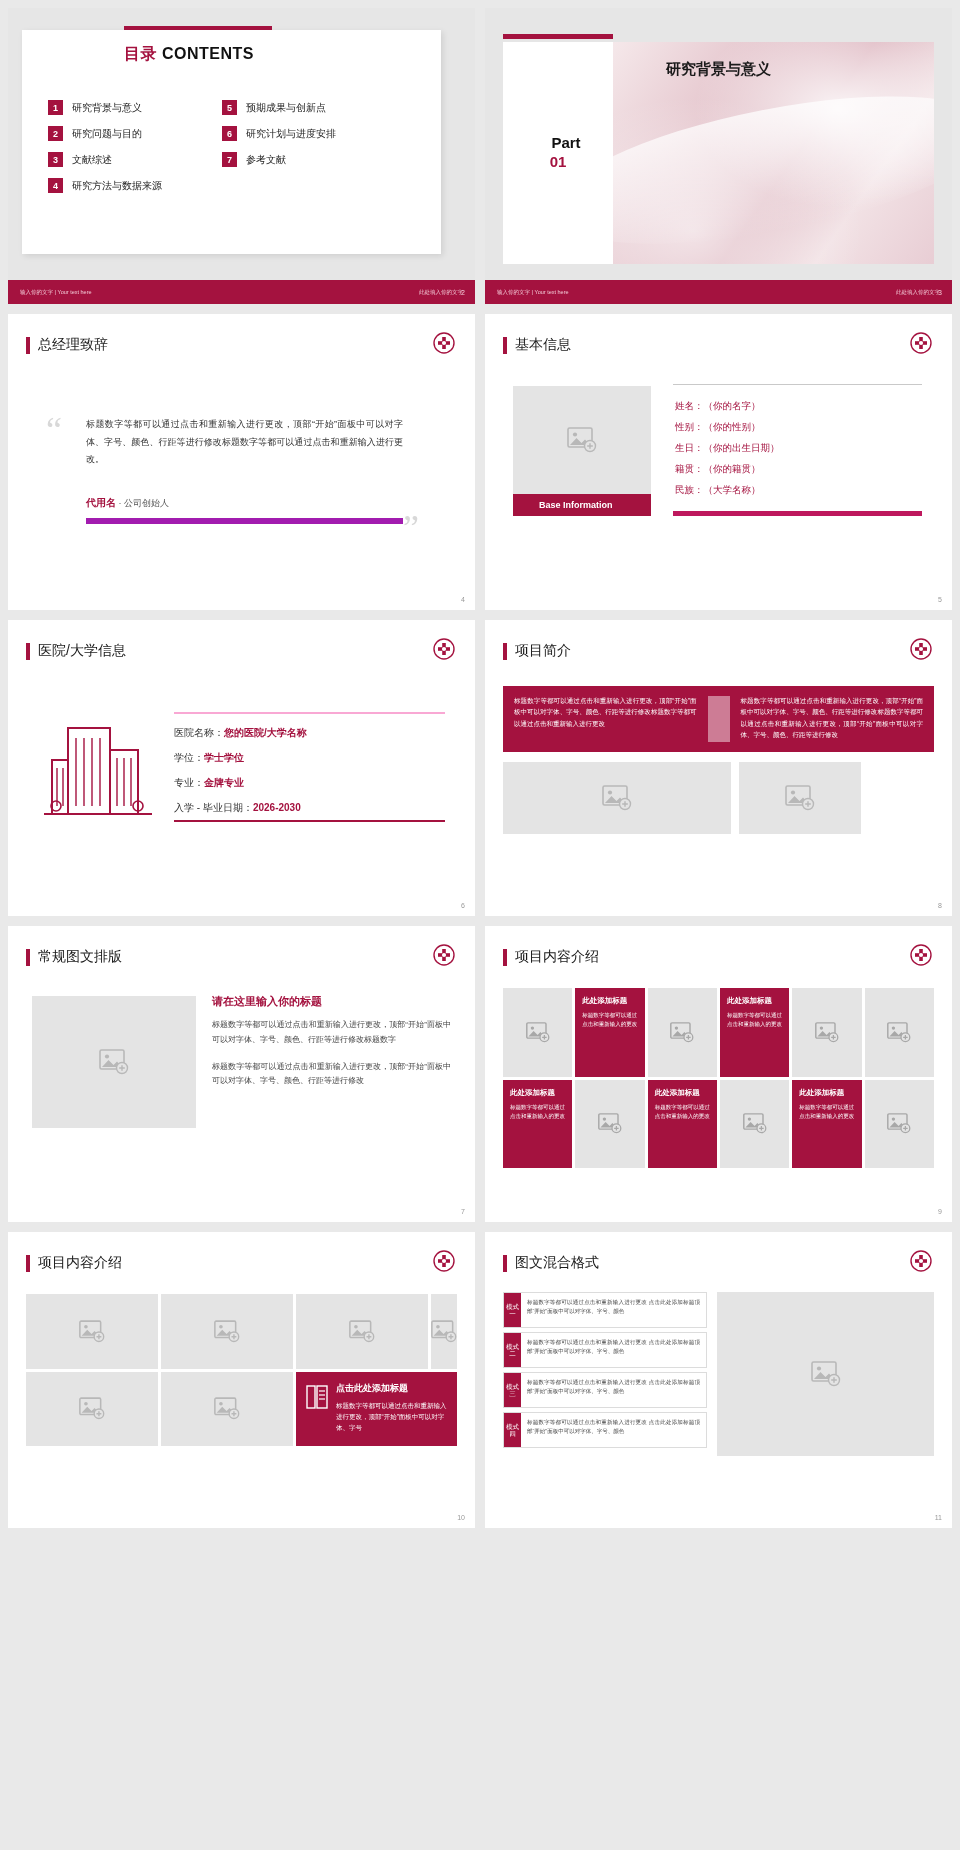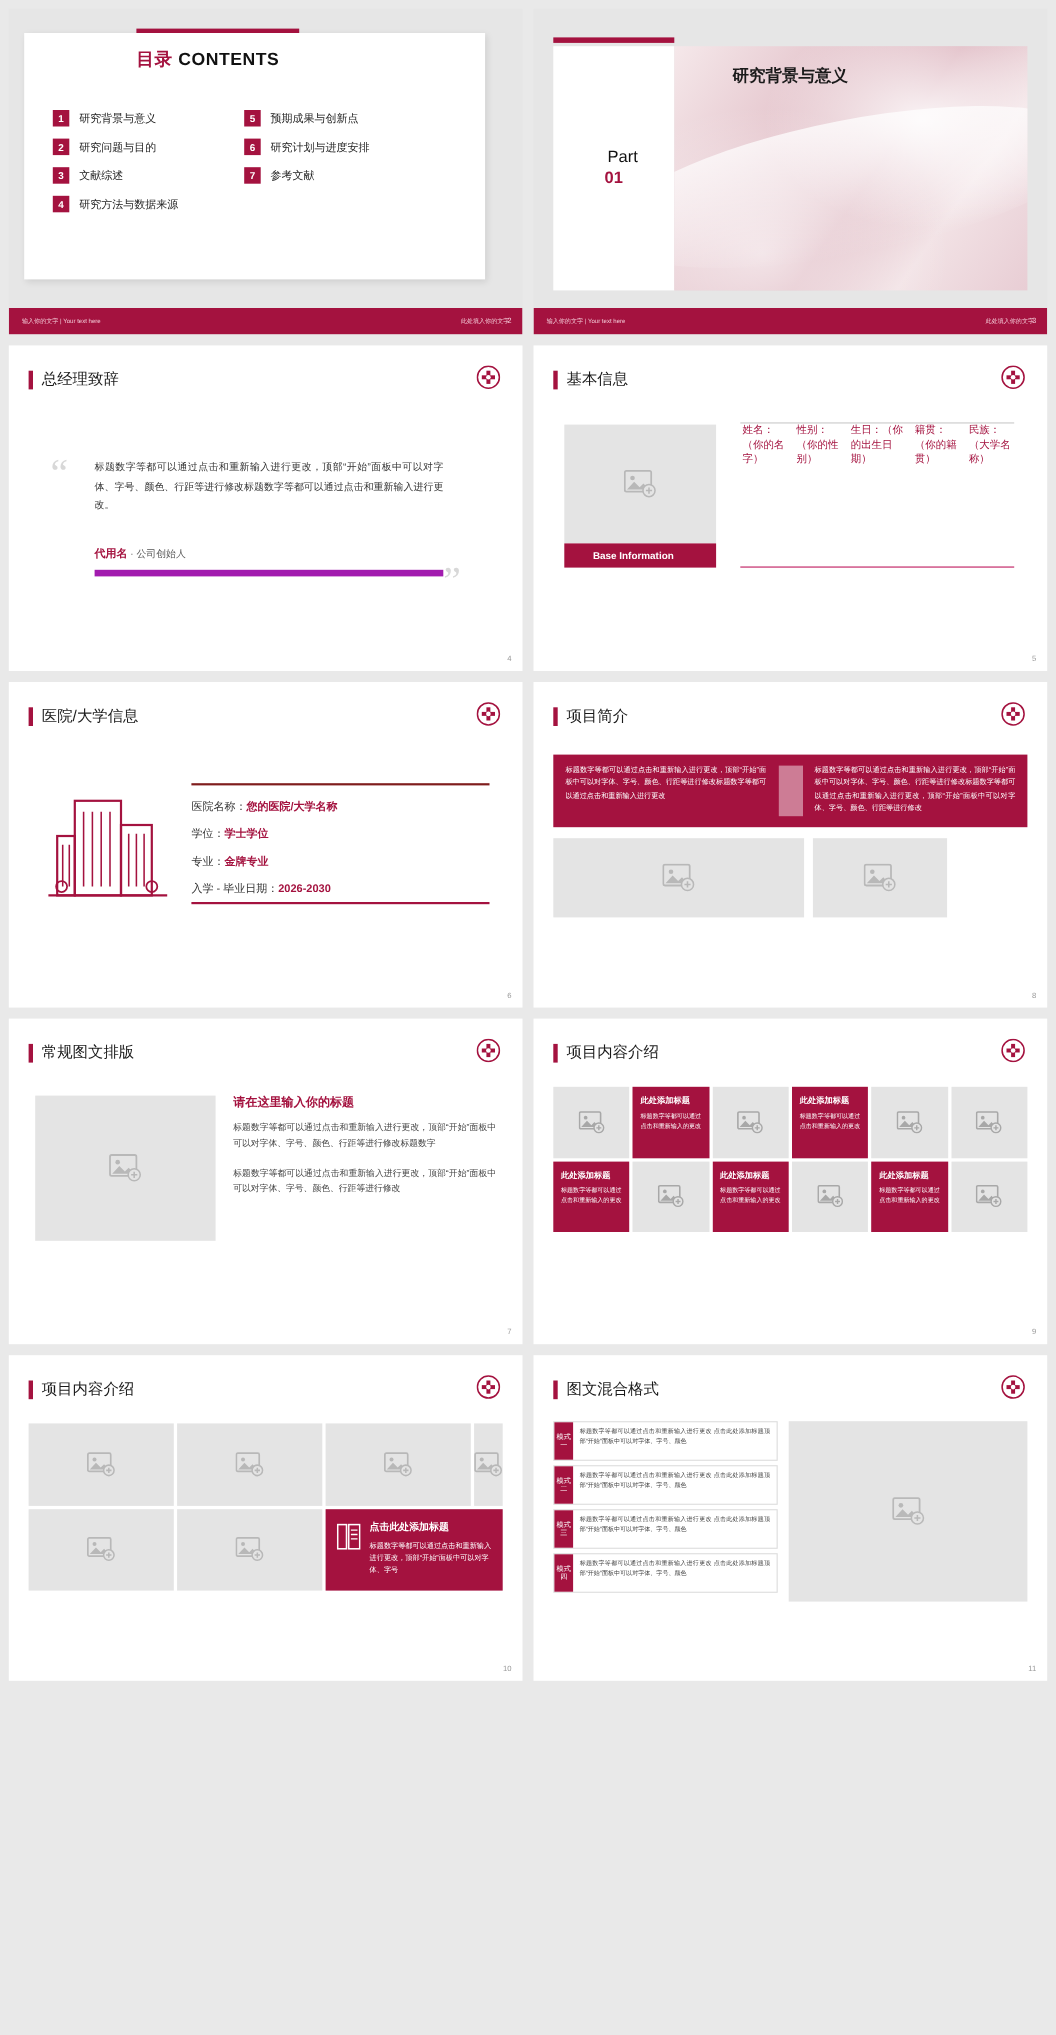--- a/index.html
+++ b/index.html
@@ -90,21 +90,21 @@
     background: #a4123f;
   }
   .s3-white {
     position: absolute;
     left: 18px; top: 34px;
     width: 110px; height: 222px;
     background: #fff;
     display: flex; flex-direction: column;
     align-items: center; justify-content: center;
   }
-  .s3-part { font-size: 15px; font-weight: normal; color: #111; line-height: 1.25; margin-left: 16px; }
+  .s3-part { font-size: 15px; font-weight: bold; color: #111; line-height: 1.25; margin-left: 16px; }
   .s3-01 { font-size: 15px; font-weight: bold; color: #a4123f; line-height: 1.25; }
   .s3-img {
     position: absolute;
     left: 128px; top: 34px; right: 18px; height: 222px;
     background:
       radial-gradient(ellipse at 70% 30%, rgba(255,255,255,.85) 0%, rgba(255,255,255,0) 45%),
       radial-gradient(ellipse at 25% 85%, rgba(255,255,255,.6) 0%, rgba(255,255,255,0) 50%),
       linear-gradient(125deg, #f5e8ea 0%, #e6c8cf 30%, #dcb3bd 55%, #f2e2e5 75%, #e8cdd4 100%);
     overflow: hidden;
   }
@@ -198,37 +198,37 @@
     color: #fff;
     font-size: 9px;
     font-weight: bold;
     display: flex; align-items: center;
     padding-left: 26px;
   }
   .s5-lines {
     position: absolute;
     left: 188px; right: 30px; top: 70px; height: 132px;
     border-top: 1px solid #c9c9c9;
-    border-bottom: 1px solid #be185d;
-    display: flex; 
+    border-bottom: 5px solid #be185d;
+    display: flex; flex-direction: column;
     justify-content: center;
     gap: 8px;
     padding-left: 2px;
   }
   .s5-row { font-size: 9.5px; color: #a4123f; }
   
   .s6-build {
     position: absolute;
     left: 30px; top: 96px;
     width: 120px; height: 110px;
   }
   .s6-info {
     position: absolute;
     left: 166px; right: 30px; top: 92px;
-    border-top: 2px solid #7f1d1d;
+    border-top: 2px solid #f9a8d4;
     padding-top: 12px;
     display: flex; flex-direction: column; gap: 11px;
   }
   .s6-line { font-size: 10px; color: #333; }
   .s6-line b { color: #a4123f; }
   .s6-underline {
     position: absolute;
     left: 166px; right: 30px; top: 200px;
     border-bottom: 2px solid #a4123f;
   }
@@ -280,21 +280,21 @@
   }
   .s8-ph2 {
     position: absolute;
     left: 254px; top: 142px;
     width: 122px; height: 72px;
   }
   
   .s9-grid {
     position: absolute;
     left: 18px; right: 18px; top: 62px;
-    height: 132px;
+    height: 180px;
     display: grid;
     grid-template-columns: repeat(6, 1fr);
     grid-template-rows: 1fr 1fr;
     gap: 3px;
   }
   .s9-cell-img { background: #e4e4e4; display:flex; align-items:center; justify-content:center; }
   .s9-cell-txt {
     background: #a4123f;
     color: #fff;
     padding: 8px 7px;

